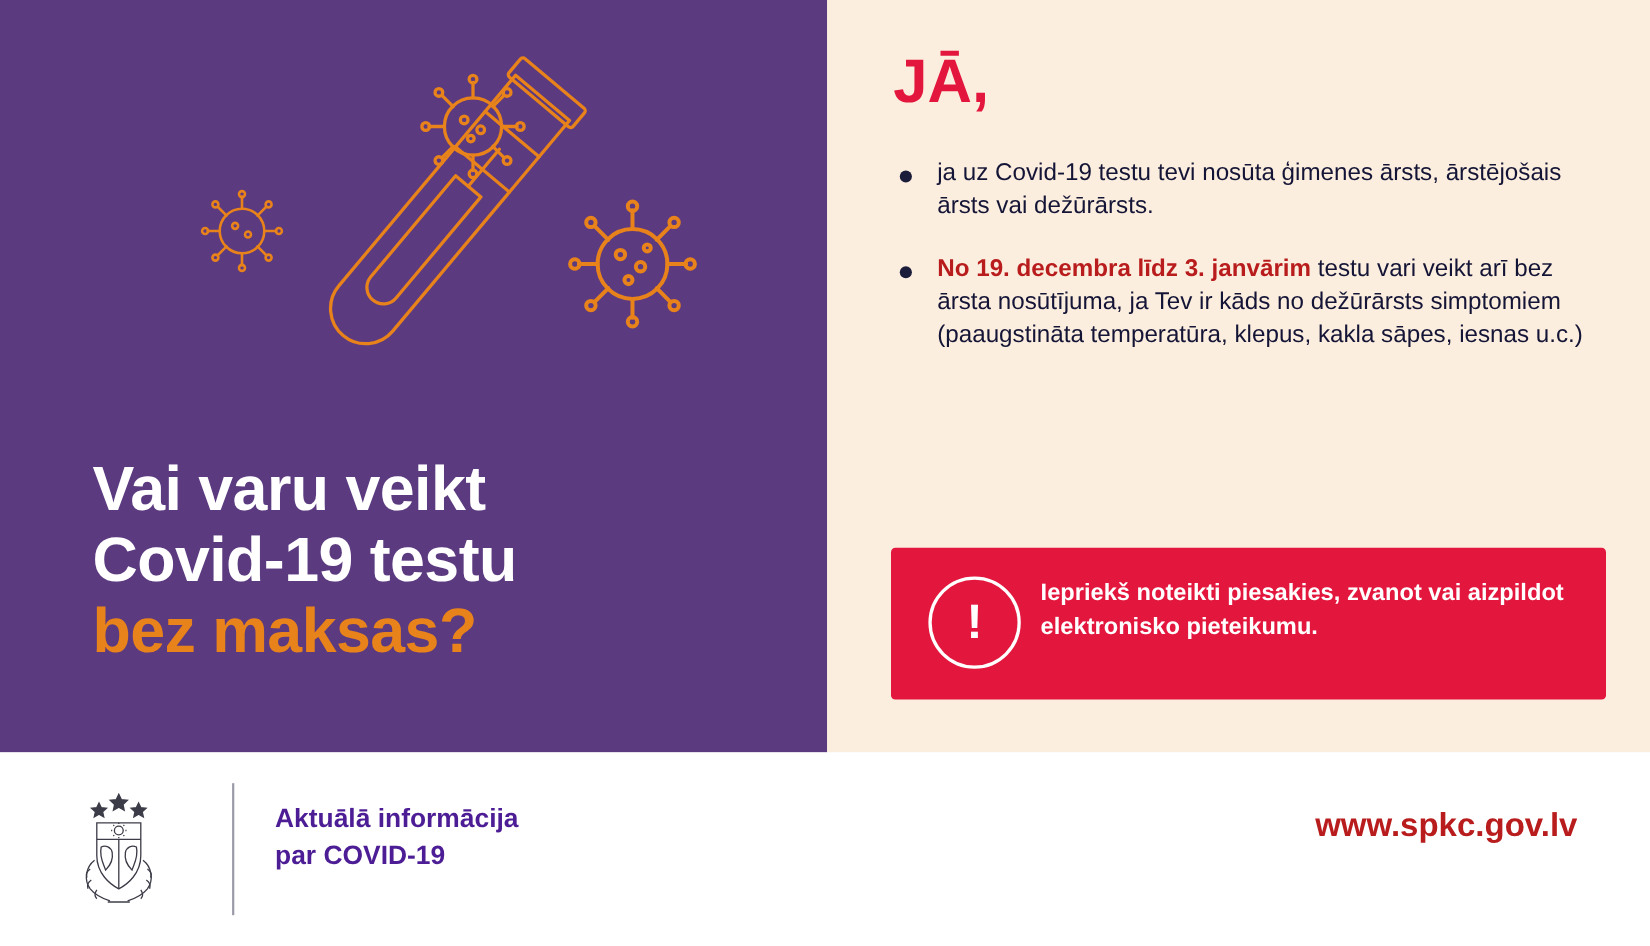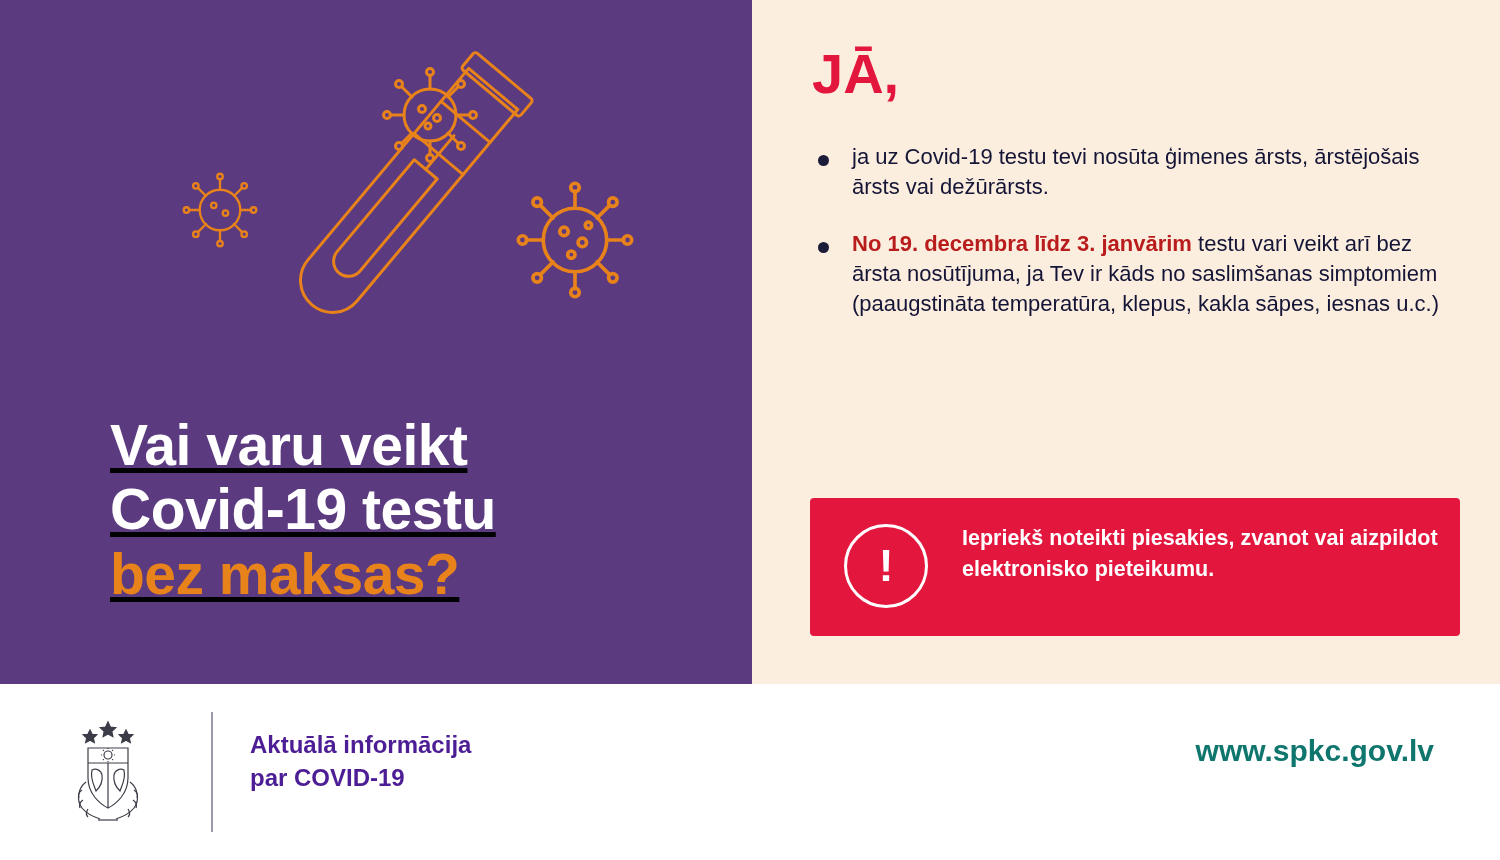--- a/index.html
+++ b/index.html
@@ -41,24 +41,23 @@
   .illustration {
     position: absolute;
     left: 110px;
     top: 20px;
     width: 560px;
     height: 360px;
   }
 
   .headline {
     position: absolute;
-    left: 110px;
+    left: 84px;
     bottom: 78px;
     width: 620px;
-    text-decoration: underline;
   }
   .headline .line {
     font-size: 57px;
     line-height: 1.13;
     font-weight: bold;
     color: #ffffff;
     letter-spacing: -0.5px;
     white-space: nowrap;
   }
   .headline .line.accent {
@@ -137,21 +136,21 @@
     color: #ffffff;
     font-size: 44px;
     font-weight: bold;
     display: flex;
     align-items: center;
     justify-content: center;
     line-height: 1;
   }
   .alert-text {
     position: absolute;
-    left: 152px;
+    left: 136px;
     top: 25px;
     width: 480px;
     color: #ffffff;
     font-size: 21.5px;
     line-height: 1.44;
     font-weight: bold;
   }
 
   
   .footer {
@@ -190,21 +189,21 @@
     position: absolute;
     right: 66px;
     top: 46px;
     text-align: right;
     font-size: 30px;
     line-height: 1.42;
     font-weight: bold;
     color: #141436;
   }
   .footer-links a {
-    color: #0f766e;
+    color: #b91c1c;
     text-decoration: none;
     display: block;
     margin-left: 31px;
   }
 </style>
 </head>
 <body>
 
 <div id="poster">
 
@@ -319,21 +318,21 @@
 
       <div class="bullets">
 
         <div class="bullet">
           <span class="dot"></span>
           <div class="text">ja uz Covid-19 testu tevi nosūta ģimenes ārsts, ārstējošais ārsts vai dežūrārsts.</div>
         </div>
 
         <div class="bullet">
           <span class="dot"></span>
-          <div class="text"><span class="hl">No 19. decembra līdz 3. janvārim</span><span> testu vari veikt arī bez ārsta nosūtījuma, ja Tev ir kāds no saslimšanas simptomiem (paaugstināta temperatūra, klepus, kakla sāpes, iesnas u.c.)</span></div>
+          <div class="text"><span class="hl">No 19. decembra līdz 3. janvārim</span><span> testu vari veikt arī bez ārsta nosūtījuma, ja Tev ir kāds no dežūrārsts simptomiem (paaugstināta temperatūra, klepus, kakla sāpes, iesnas u.c.)</span></div>
         </div>
 
       </div>
 
       <div class="alert-box">
         <div class="alert-icon">!</div>
         <div class="alert-text">Iepriekš noteikti piesakies, zvanot vai aizpildot elektronisko pieteikumu.</div>
       </div>
 
     </div>

